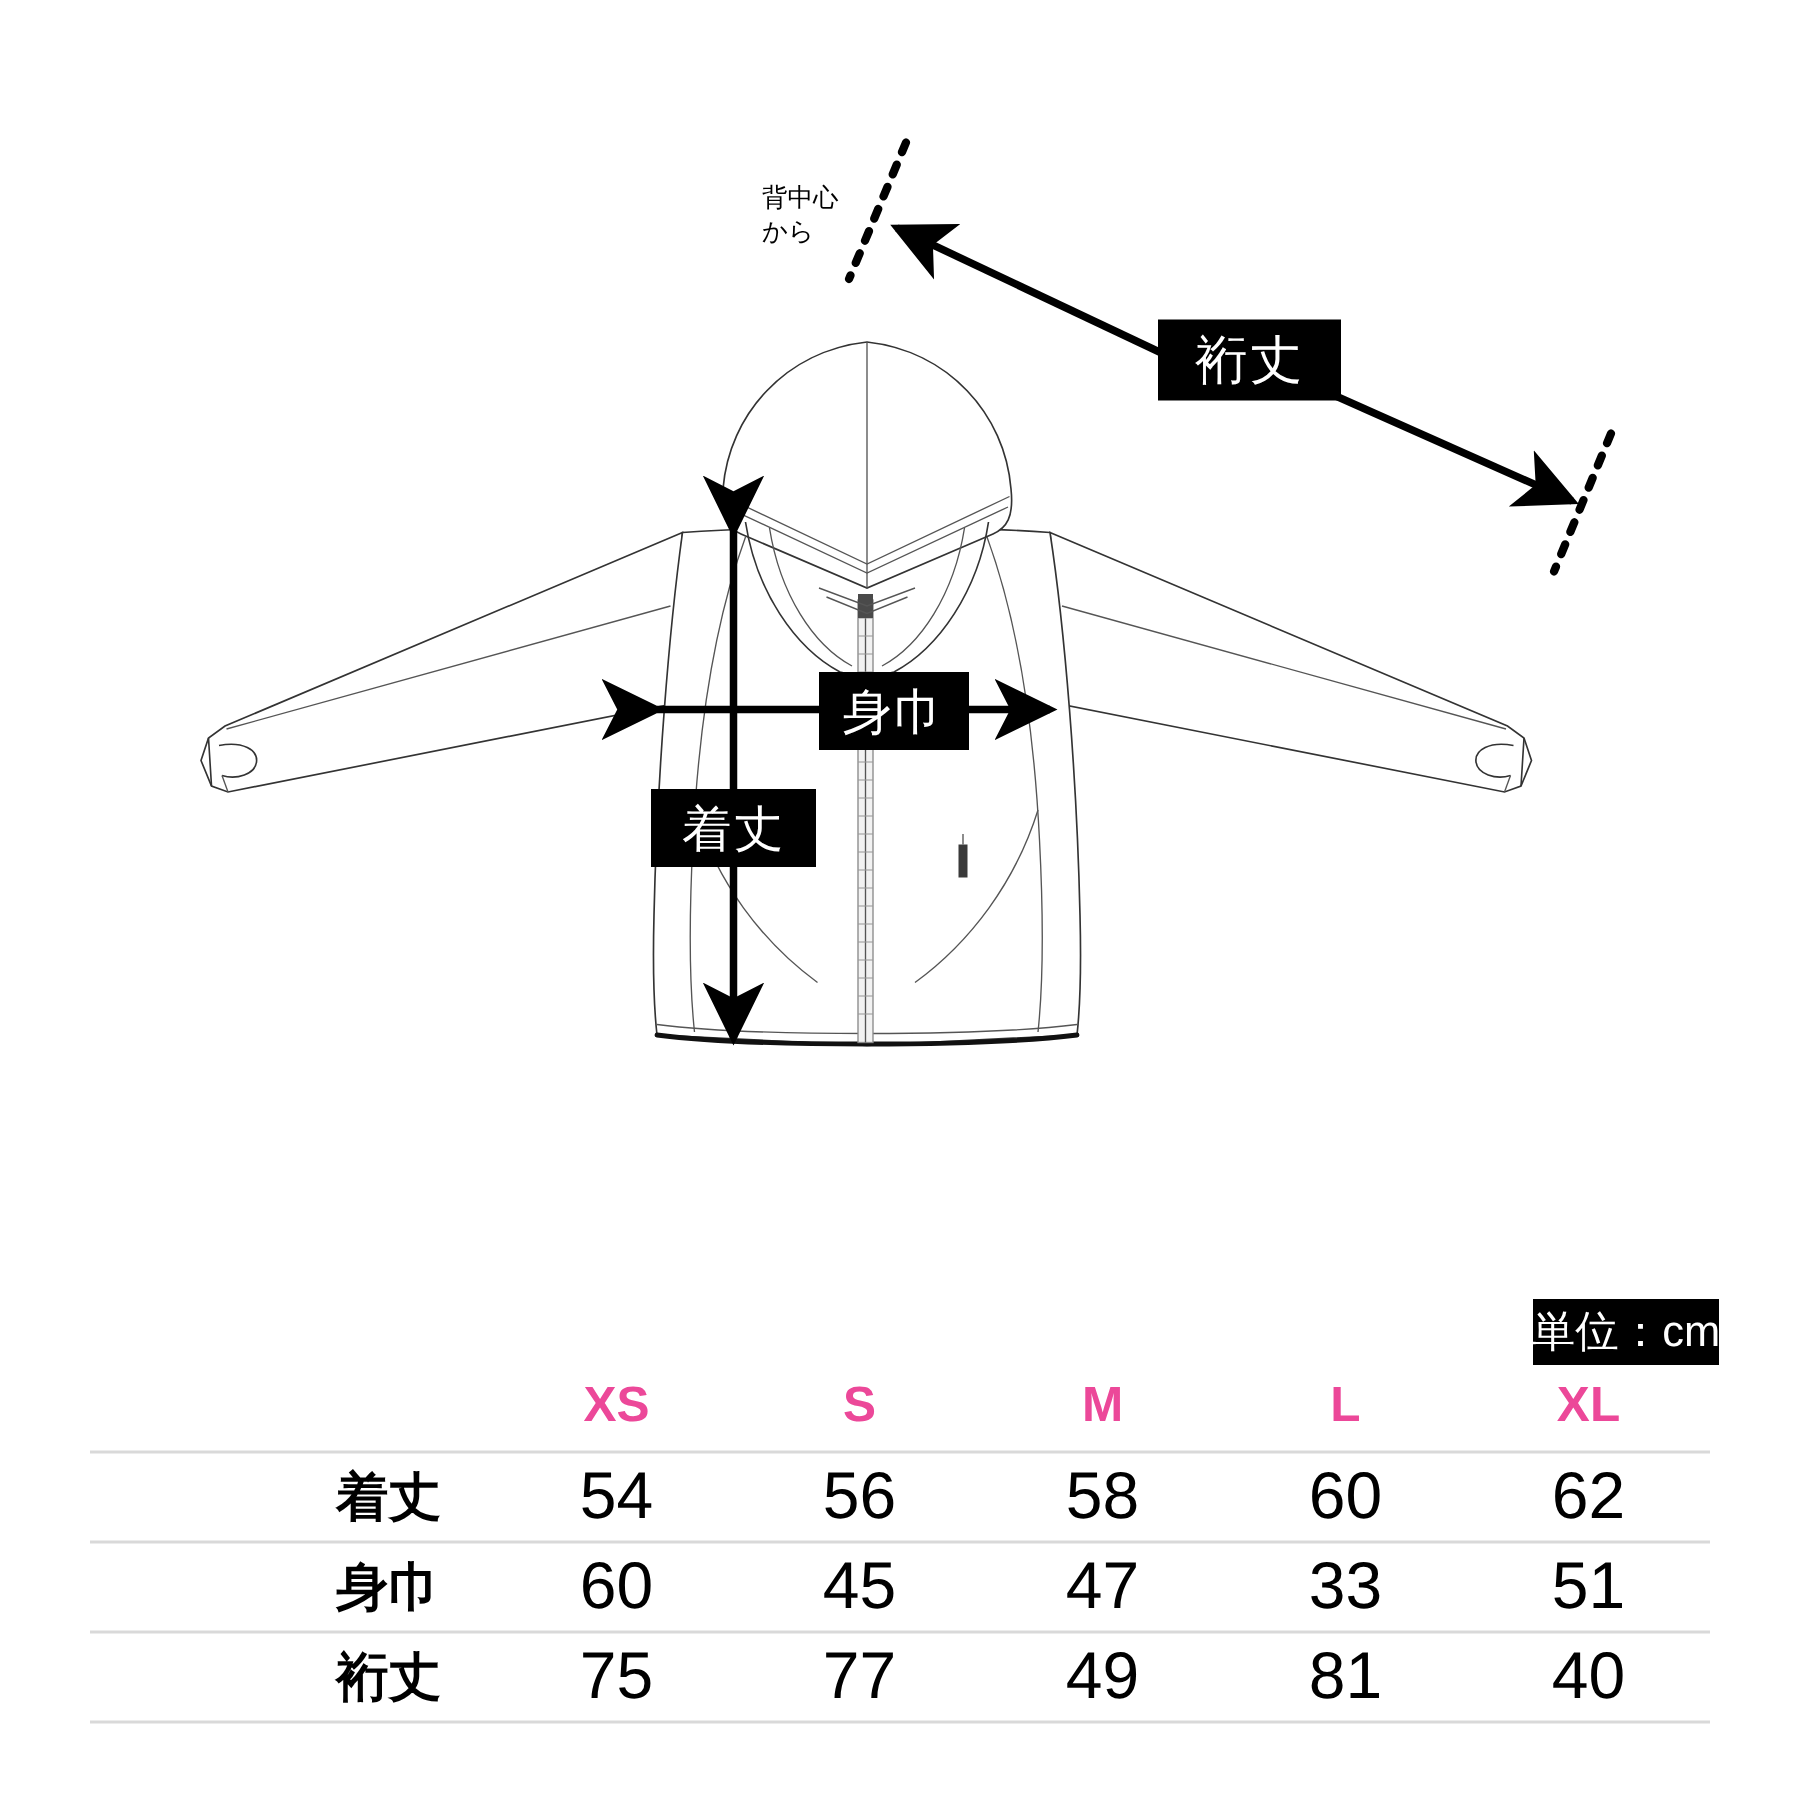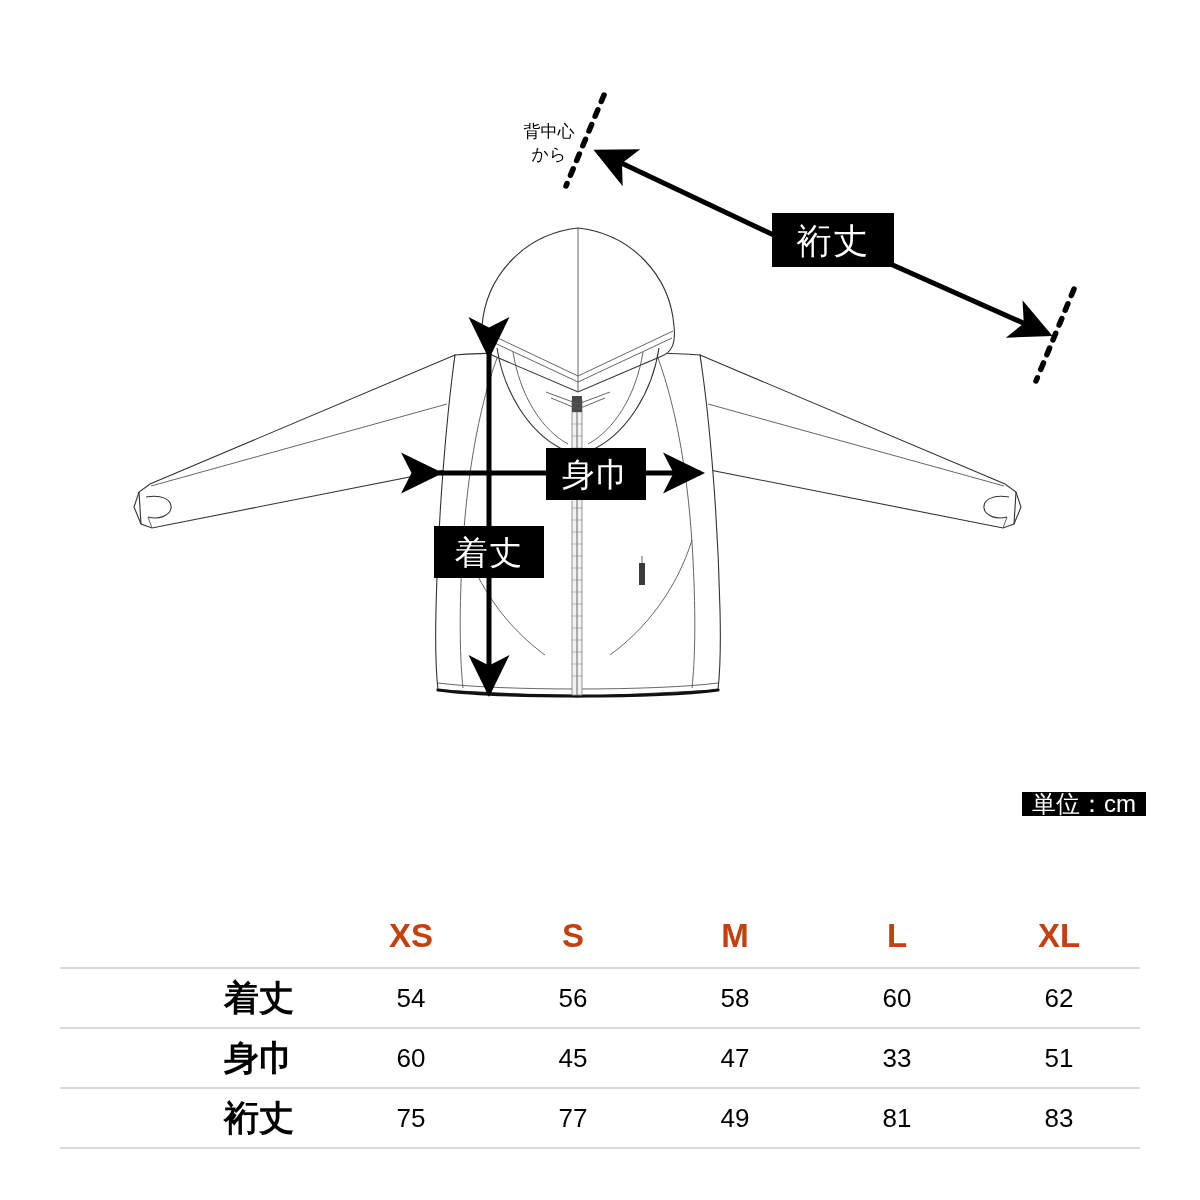--- a/index.html
+++ b/index.html
@@ -64,34 +64,34 @@
   }
   #chip-kitake {
     left: 434px;
     top: 526px;
     width: 110px;
     height: 52px;
     font-size: 33px;
   }
   #chip-unit {
     left: 1022px;
-    top: 792px;
+    top: 866px;
     width: 124px;
-    height: 24px;
-    font-size: 24px;
+    height: 44px;
+    font-size: 29px;
     letter-spacing: 0;
   }
 
   
   #backcenter-note {
     position: absolute;
     left: 508px;
     top: 121px;
     width: 82px;
-    text-align: center;
+    text-align: left;
     font-size: 17px;
     line-height: 1.35;
     font-family: "Liberation Sans", "DejaVu Sans", sans-serif;
     color: #000;
   }
   #backcenter-note .l2 { display: block; }
 
   
   #size-table-wrap {
     position: absolute;
@@ -112,21 +112,21 @@
     margin: 0;
     text-align: center;
     vertical-align: middle;
     border: none;
   }
 
   #size-table thead th {
     height: 62px;
     font-size: 33px;
     font-weight: bold;
-    color: #c2410c;
+    color: #ec4899;
     font-family: "Liberation Sans", "DejaVu Sans", sans-serif;
   }
   #size-table thead th.th-corner { font-size: 0; }
 
   #size-table tbody tr {
     border-top: 2px solid #d9d9d9;
   }
   #size-table tbody tr:last-child {
     border-bottom: 2px solid #d9d9d9;
   }
@@ -134,21 +134,21 @@
     height: 58px;
   }
   #size-table td.row-head {
     font-size: 35px;
     font-weight: bold;
     text-align: right;
     padding-right: 36px;
     font-family: "Liberation Sans", "DejaVu Sans", sans-serif;
   }
   #size-table td.val {
-    font-size: 26px;
+    font-size: 44px;
     font-weight: 300;
     font-family: "Liberation Sans", "DejaVu Sans", sans-serif;
   }
 </style>
 </head>
 <body>
 
 <div id="stage">
 
   <svg id="diagram" viewBox="0 0 1200 880">
@@ -328,19 +328,19 @@
           <td class="val">47</td>
           <td class="val">33</td>
           <td class="val">51</td>
         </tr>
         <tr>
           <td class="row-head">裄丈</td>
           <td class="val">75</td>
           <td class="val">77</td>
           <td class="val">49</td>
           <td class="val">81</td>
-          <td class="val">83</td>
+          <td class="val">40</td>
         </tr>
       </tbody>
     </table>
   </div>
 
 </div>
 
 </body></html>

